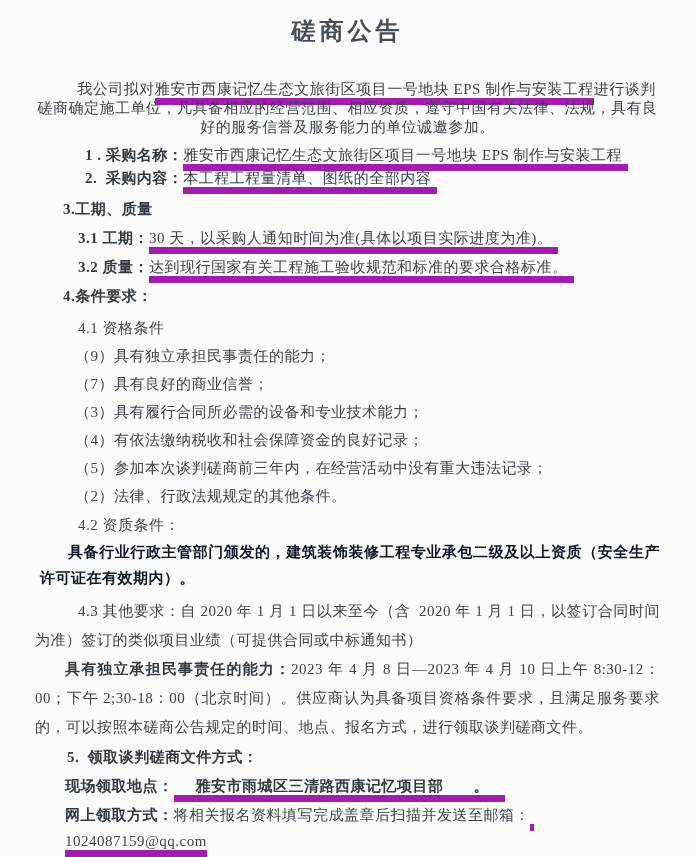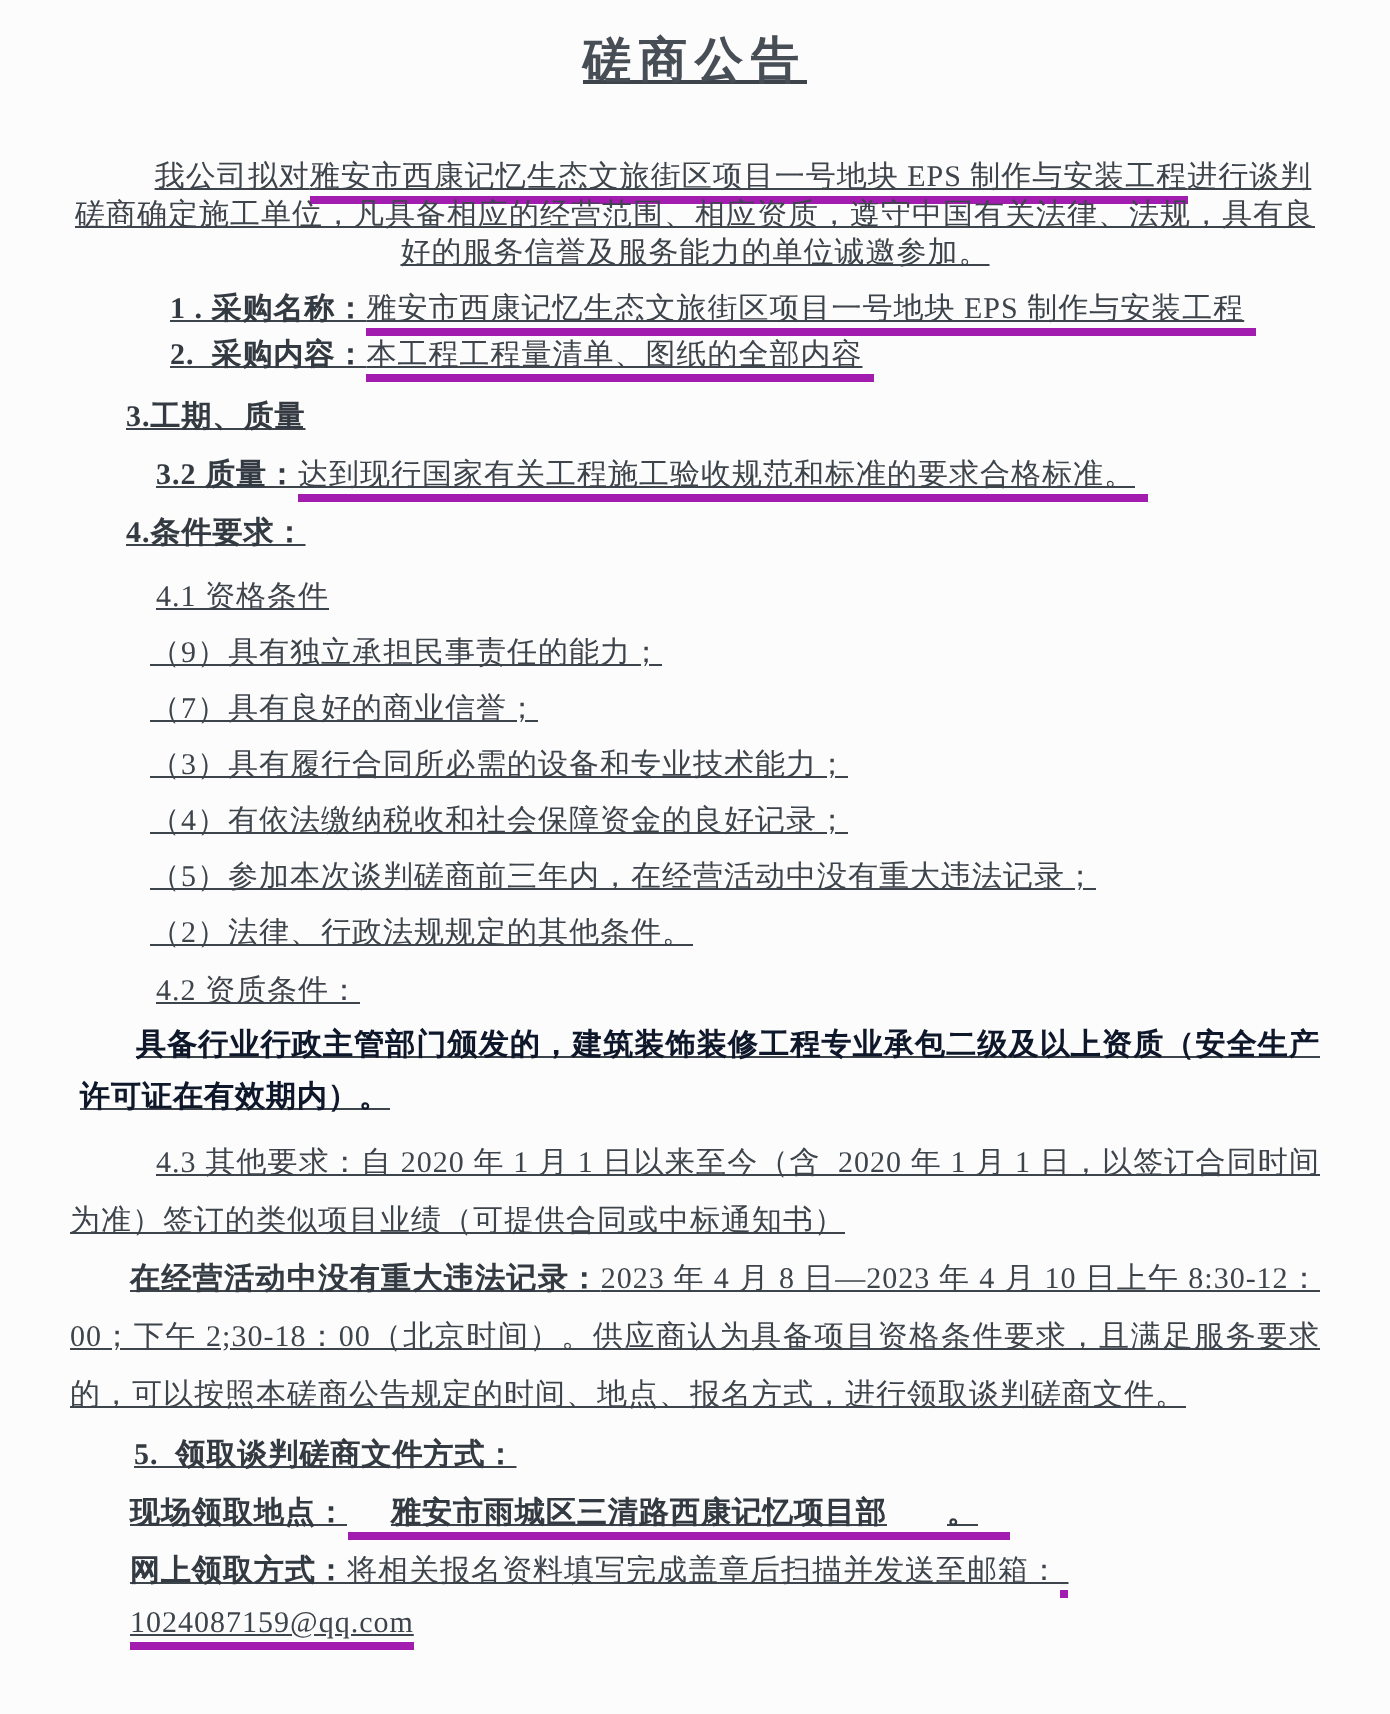--- a/index.html
+++ b/index.html
@@ -9,40 +9,39 @@
     overflow: hidden;
   }
   .page {
     box-sizing: border-box;
     width: 695px; height: 666px;
     padding: 14px 35px 0 35px;
     font-family: "Liberation Serif", serif;
     font-size: 15px;
     color: #3e444b;
     letter-spacing: 0.5px;
-    text-decoration: underline;
   }
   [data-bind] { white-space: pre-wrap; }
 
   .doc-title {
     text-align: center;
     font-size: 24px;
     font-weight: 700;
     letter-spacing: 4px;
     line-height: 34px;
     color: #474e56;
   }
   .intro {
     margin-top: 32px;
     line-height: 19px;
     text-align: center;
     text-indent: 38px;
   }
   .b { font-weight: 700; color: #343a41; margin-top: 36px; }
-  .u { border-bottom: 4px solid #a21caf; padding-bottom: 1px; }
+  .u { border-bottom: 7px solid #a21caf; padding-bottom: 1px; }
   .u-pad { padding-right: 6px; }
 
   .row-tight { margin: 7px 0 0 50px; line-height: 23px; }
   .row-tight2 { margin: 0 0 0 50px; line-height: 23px; }
   .h3 { margin: 7px 0 0 28px; line-height: 24px; }
   .sub { margin: 5px 0 0 43px; line-height: 24px; }
   .sub8 { margin: 8px 0 0 43px; line-height: 24px; }
   .h4 { margin: 5px 0 0 28px; line-height: 24px; }
   .qitem { margin: 4px 0 0 40px; line-height: 24px; }
   .qualbold {
@@ -74,20 +73,23 @@
   <div class="row-tight">
     <span class="b" data-bind="page.purchase_name.label">1 . 采购名称：</span><span class="u u-pad" data-bind="page.purchase_name.value">雅安市西康记忆生态文旅街区项目一号地块 EPS 制作与安装工程</span>
   </div>
 
   <div class="row-tight2">
     <span class="b" data-bind="page.purchase_content.label">2.  采购内容：</span><span class="u u-pad" data-bind="page.purchase_content.value">本工程工程量清单、图纸的全部内容</span>
   </div>
 
   <div class="h3 b" data-bind="page.section3.heading">3.工期、质量</div>
 
+  <div class="sub">
+    <span class="b" data-bind="page.section3.duration.label">3.1 工期：</span><span class="u u-pad" data-bind="page.section3.duration.value">30 天，以采购人通知时间为准(具体以项目实际进度为准)。</span>
+  </div>
 
   <div class="sub">
     <span class="b" data-bind="page.section3.quality.label">3.2 质量：</span><span class="u u-pad" data-bind="page.section3.quality.value">达到现行国家有关工程施工验收规范和标准的要求合格标准。</span>
   </div>
 
   <div class="h4 b" data-bind="page.section4.heading">4.条件要求：</div>
 
   <div class="sub8" data-bind="page.section4.sub1_heading">4.1 资格条件</div>
 
   <div class="qitem" data-bind="page.section4.qualifications.0">（9）具有独立承担民事责任的能力；</div>
@@ -97,21 +99,21 @@
   <div class="qitem" data-bind="page.section4.qualifications.4">（5）参加本次谈判磋商前三年内，在经营活动中没有重大违法记录；</div>
   <div class="qitem" data-bind="page.section4.qualifications.5">（2）法律、行政法规规定的其他条件。</div>
 
   <div class="sub" data-bind="page.section4.sub2_heading">4.2 资质条件：</div>
 
   <div class="qualbold" data-bind="page.section4.sub2_text">具备行业行政主管部门颁发的，建筑装饰装修工程专业承包二级及以上资质（安全生产许可证在有效期内）。</div>
 
   <div class="s43" data-bind="page.section4.sub3_text">4.3 其他要求：自 2020 年 1 月 1 日以来至今（含  2020 年 1 月 1 日，以签订合同时间为准）签订的类似项目业绩（可提供合同或中标通知书）</div>
 
   <div class="signup">
-    <span class="b" data-bind="page.section4.signup_label">在经营活动中没有重大违法记录：</span><span data-bind="page.section4.signup_text">2023 年 4 月 8 日—2023 年 4 月 10 日上午 8:30-12：00；下午 2;30-18：00（北京时间）。供应商认为具备项目资格条件要求，且满足服务要求的，可以按照本磋商公告规定的时间、地点、报名方式，进行领取谈判磋商文件。</span>
+    <span class="b" data-bind="page.section4.signup_label">具有独立承担民事责任的能力：</span><span data-bind="page.section4.signup_text">2023 年 4 月 8 日—2023 年 4 月 10 日上午 8:30-12：00；下午 2;30-18：00（北京时间）。供应商认为具备项目资格条件要求，且满足服务要求的，可以按照本磋商公告规定的时间、地点、报名方式，进行领取谈判磋商文件。</span>
   </div>
 
   <div class="h5 b" data-bind="page.section5.heading">5.  领取谈判磋商文件方式：</div>
 
   <div class="pickup">
     <span class="b" data-bind="page.section5.onsite_label">现场领取地点：</span><span class="u b onsite-u"><span data-bind="page.section5.onsite_value">雅安市雨城区三清路西康记忆项目部</span><span class="period" data-bind="page.section5.onsite_period">。</span></span>
   </div>
 
   <div class="pickup">
     <span class="b" data-bind="page.section5.online_label">网上领取方式：</span><span data-bind="page.section5.online_text">将相关报名资料填写完成盖章后扫描并发送至邮箱：</span><span class="u" data-bind="page.section5.online_email"> 1024087159@qq.com</span>

